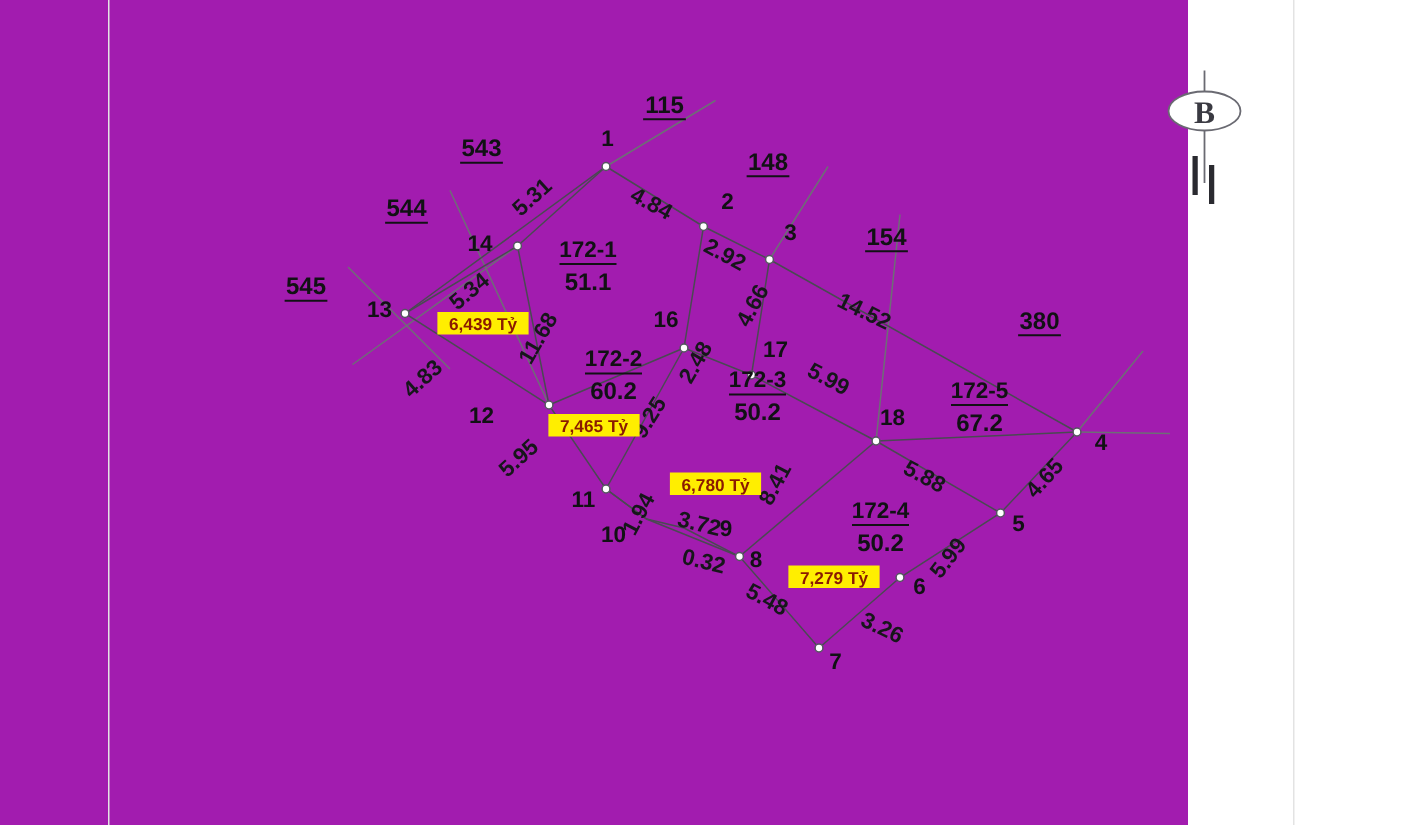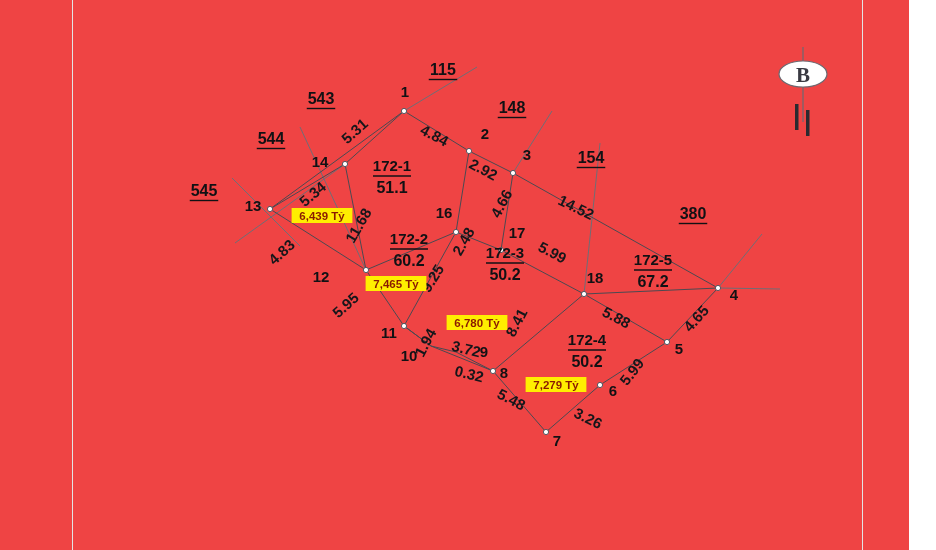--- a/index.html
+++ b/index.html
@@ -3,21 +3,21 @@
 <meta charset="utf-8">
 <title>Cadastral Map</title>
 <style>
   html,body{margin:0;padding:0;background:#ffffff;}
   body{
     width:936px;height:550px;overflow:hidden;
     font-family:"Liberation Sans", sans-serif;
     position:relative;
   }
   #page{
-    position:absolute;inset:0;width:909px;height:550px;background:#ef4444;
+    position:absolute;inset:0;width:792px;height:550px;background:#a21caf;
   }
   .page-rule{
     position:absolute;top:0;bottom:0;width:1px;background:#e3e3e3;
   }
   .page-rule.left{left:72px;}
   .page-rule.right{left:862px;}
   svg#map{
     position:absolute;left:0;top:0;width:936px;height:550px;display:block;
   }
   

